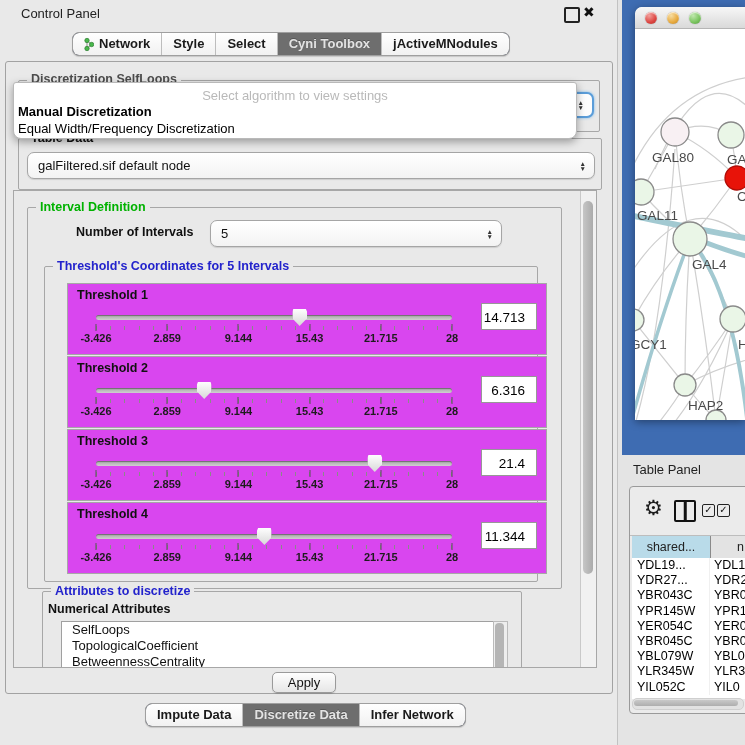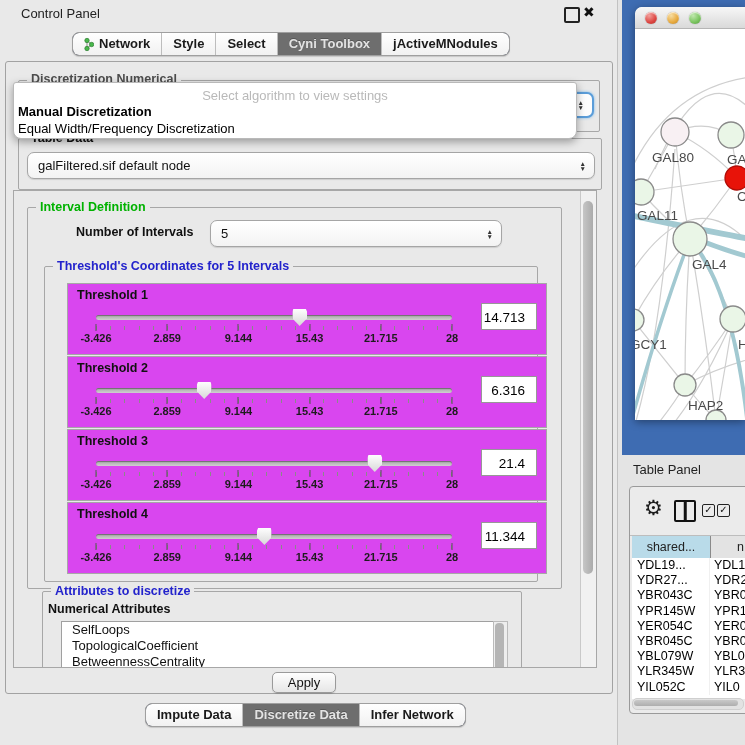--- a/index.html
+++ b/index.html
@@ -126,21 +126,21 @@
       <span>Cyni Toolbox</span>
     </div>
     <div class="tabseg">
       <span>jActiveMNodules</span>
     </div>
   </div>
 
   <div class="abs outerbox"></div>
 
   <div class="abs groupbox" style="left:18px;top:80px;width:580px;height:50px;">
-    <span class="gtitle g-dark" style="top:-9px;">Discretization Numerical</span>
+    <span class="gtitle g-dark" style="top:-9px;">Discretization SelfLoops</span>
     <div class="abs focus-combo" style="left:7px;top:11px;width:564px;height:22px;">
       <span class="spinner">
           <span>▲</span>
           <span>▼</span>
         </span>
     </div>
   </div>
 
   <div class="abs groupbox" style="left:18px;top:138px;width:582px;height:50px;">
     <span class="gtitle" style="color:#111;">Table Data</span>

